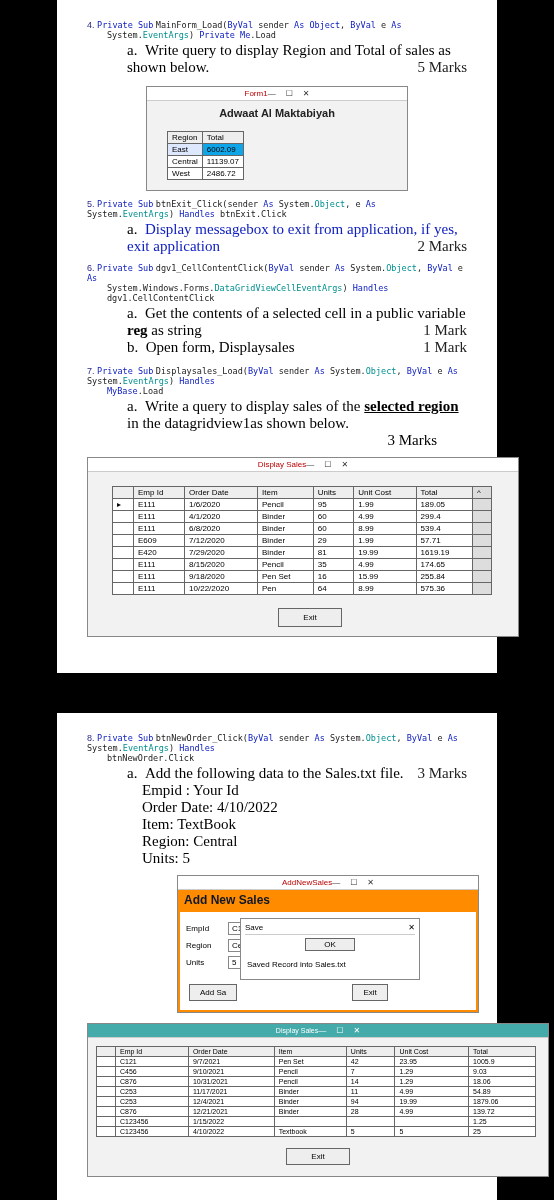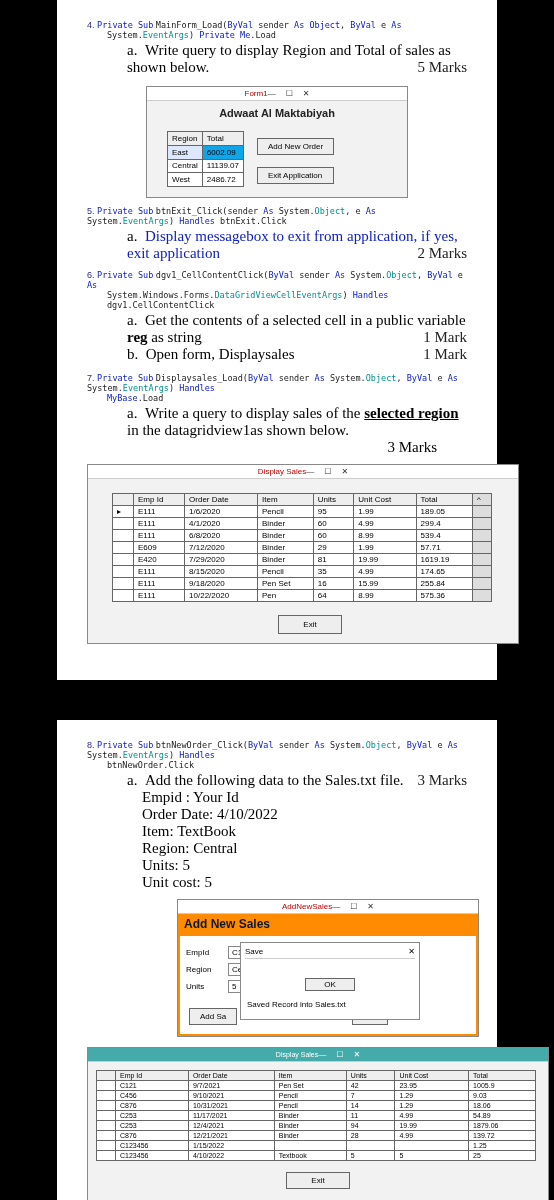--- a/index.html
+++ b/index.html
@@ -72,24 +72,20 @@
         <tr>
                 <td>Central</td>
                 <td>11139.07</td>
               </tr>
         <tr>
                 <td>West</td>
                 <td>2486.72</td>
               </tr>
       </tbody>
           </table>
-      <div style="display:flex; flex-direction:column; gap:6px; margin-top:4px;">
-        <span class="btn">Add New Order</span>
-        <span class="btn">Exit Application</span>
-      </div>
     </div>
   </div>
 
   <div class="line" style="margin-top:8px;">
     <span class="q-num">5.</span>
     <span class="kw-blue">Private Sub</span>
     <span class="kw-plain"> btnExit_Click(sender </span><span class="kw-blue">As</span><span class="kw-plain"> System.</span><span class="kw-teal">Object</span><span class="kw-plain">, e </span><span class="kw-blue">As</span><span class="kw-plain"> System.</span><span class="kw-teal">EventArgs</span><span class="kw-plain">) </span><span class="kw-blue">Handles</span><span class="kw-plain"> btnExit.Click</span>
   </div>
   <div class="indent2 subline">
     a.&nbsp;&nbsp;<span style="color:#1020c0;">Display messagebox to exit from application, if yes, exit application</span>
@@ -234,21 +230,20 @@
     <span class="kw-plain"> btnNewOrder_Click(</span><span class="kw-blue">ByVal</span><span class="kw-plain"> sender </span><span class="kw-blue">As</span><span class="kw-plain"> System.</span><span class="kw-teal">Object</span><span class="kw-plain">, </span><span class="kw-blue">ByVal</span><span class="kw-plain"> e </span><span class="kw-blue">As</span><span class="kw-plain"> System.</span><span class="kw-teal">EventArgs</span><span class="kw-plain">) </span><span class="kw-blue">Handles</span>
     <div class="indent1"><span class="kw-plain">btnNewOrder.Click</span></div>
   </div>
   <div class="indent2 subline">a.&nbsp;&nbsp;<span>Add the following data to the Sales.txt file.</span><span class="marks">3 Marks</span></div>
   <div class="indent2 subline" style="margin-left:55px;" id="q8data">
         <div>Empid : Your Id</div>
         <div>Order Date: 4/10/2022</div>
         <div>Item: TextBook</div>
         <div>Region: Central</div>
         <div>Units: 5</div>
-        <div>Unit cost: 5</div>
       </div>
 
   <div class="window" style="width:300px; margin:8px auto 8px 90px;">
     <div class="titlebar">
       <span style="color:#b00;">AddNewSales</span>
       <span class="wctrl">
             <span>—</span>
             <span>☐</span>
             <span>✕</span>
           </span>
@@ -280,21 +275,21 @@
                 <span class="inp" style="width:56px;">Textbook</span>
               </div>
           <div class="formrow">
                 <label style="width:50px;"></label>
                 <span class="inp" style="width:20px;">5</span>
               </div>
         </div>
       </div>
 
       <div class="msgbox" style="position:absolute; left:60px; top:6px;">
-        <div style="display:flex; justify-content:space-between; border-bottom:1px solid #ccc; padding-bottom:2px; margin-bottom:16px;">
+        <div style="display:flex; justify-content:space-between; border-bottom:1px solid #ccc; padding-bottom:2px; margin-bottom:0;">
           <span>Save</span>
               <span>✕</span>
         </div>
         <div style="text-align:center;"><span class="btn" style="padding:1px 18px;">OK</span></div>
         <div style="padding:6px 2px;">Saved Record into Sales.txt</div>
       </div>
       <div style="margin-top:8px;">
         <span class="btn">Add Sa</span>
         <span class="btn" style="margin-left:110px;">Exit</span>
       </div>

